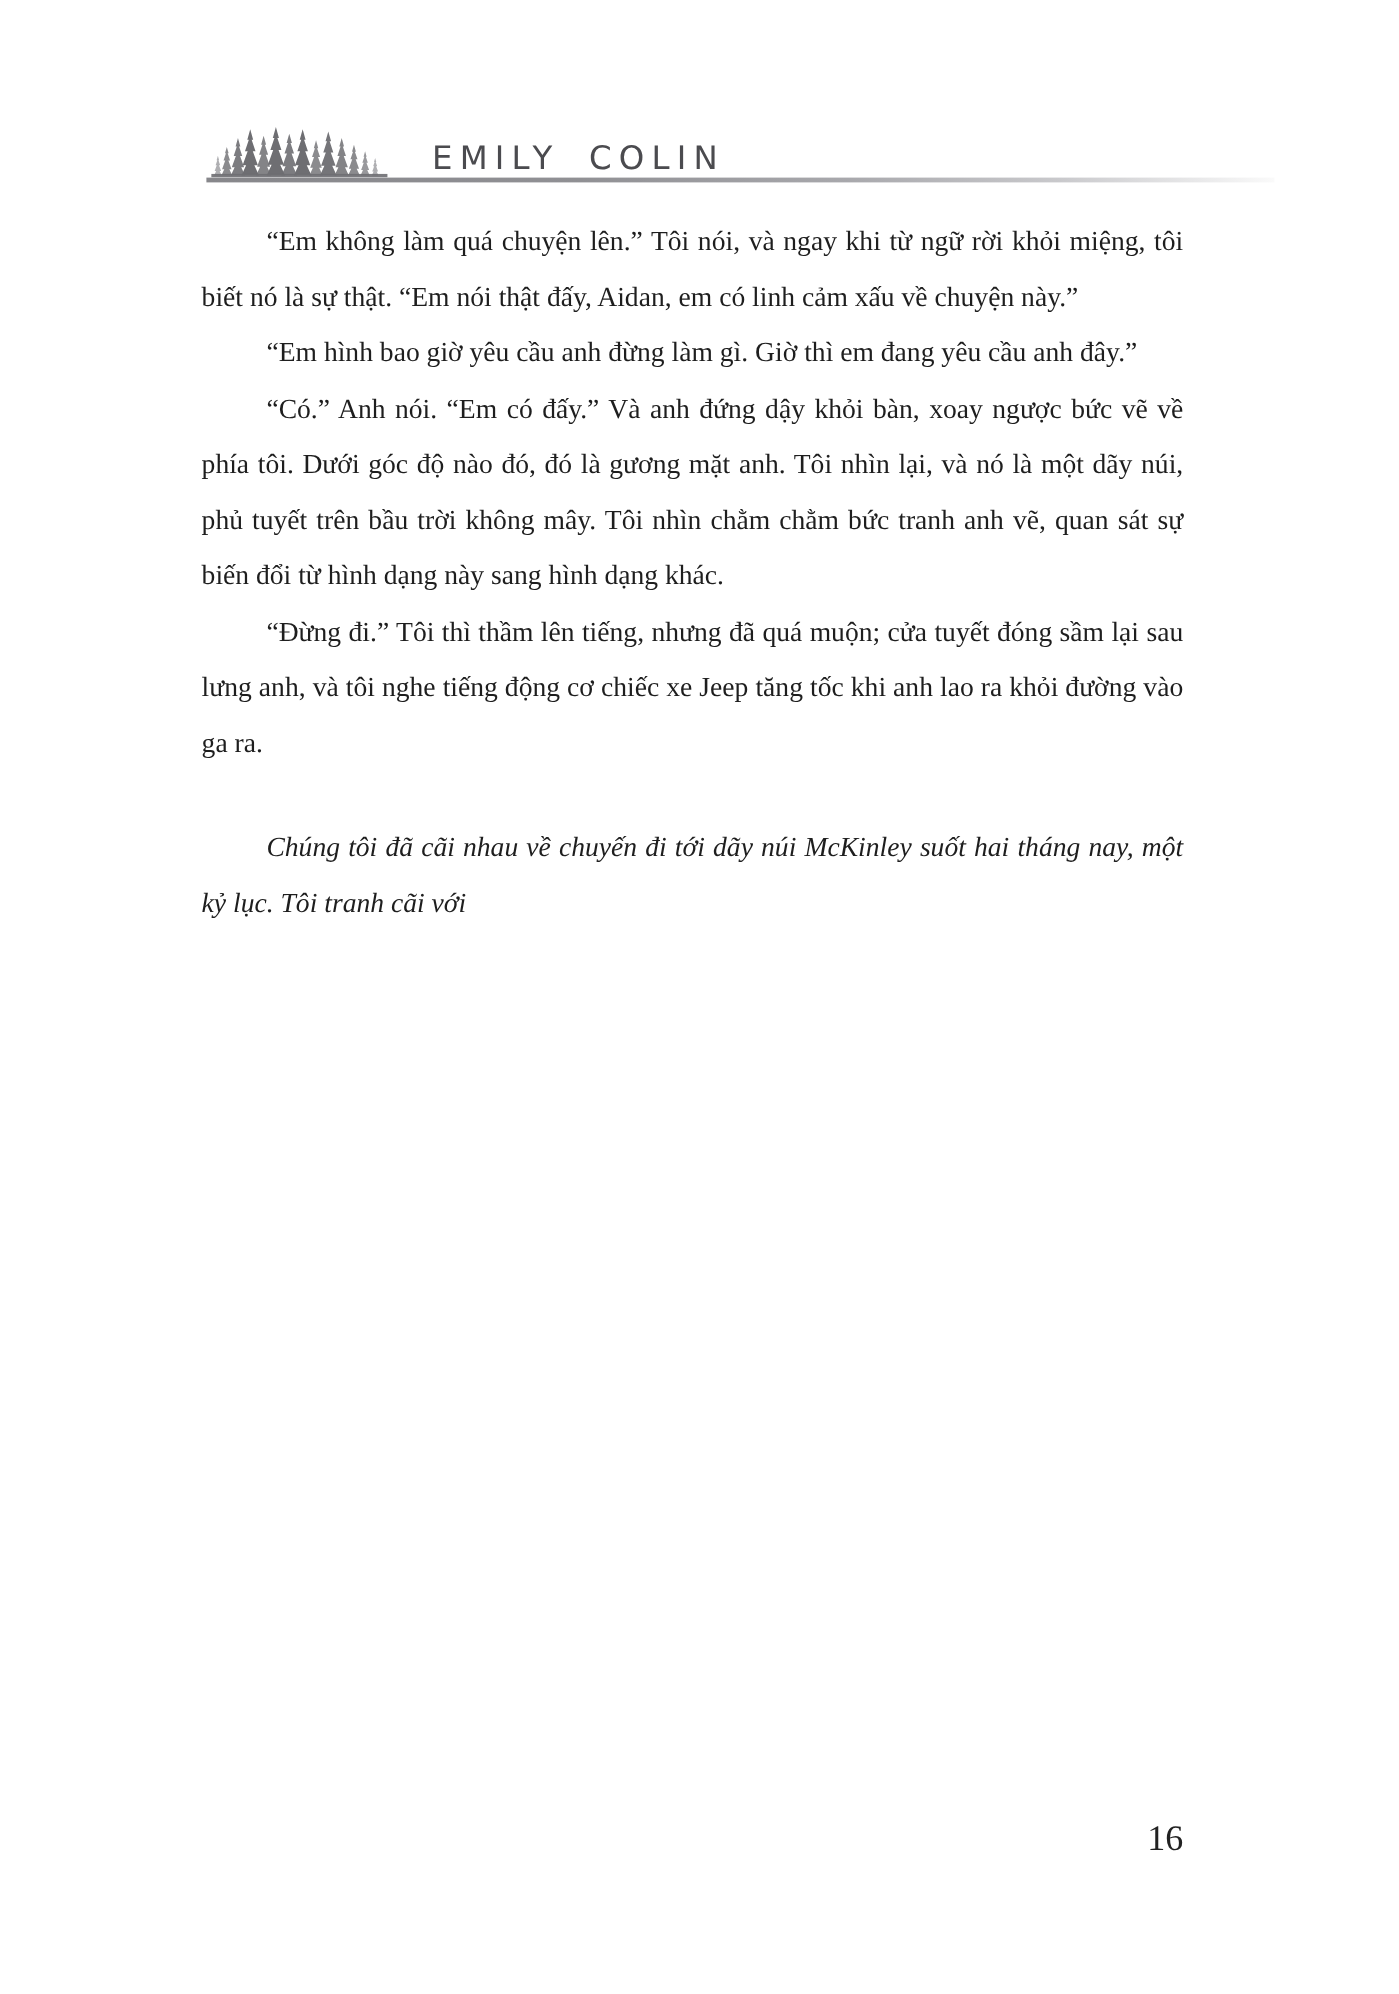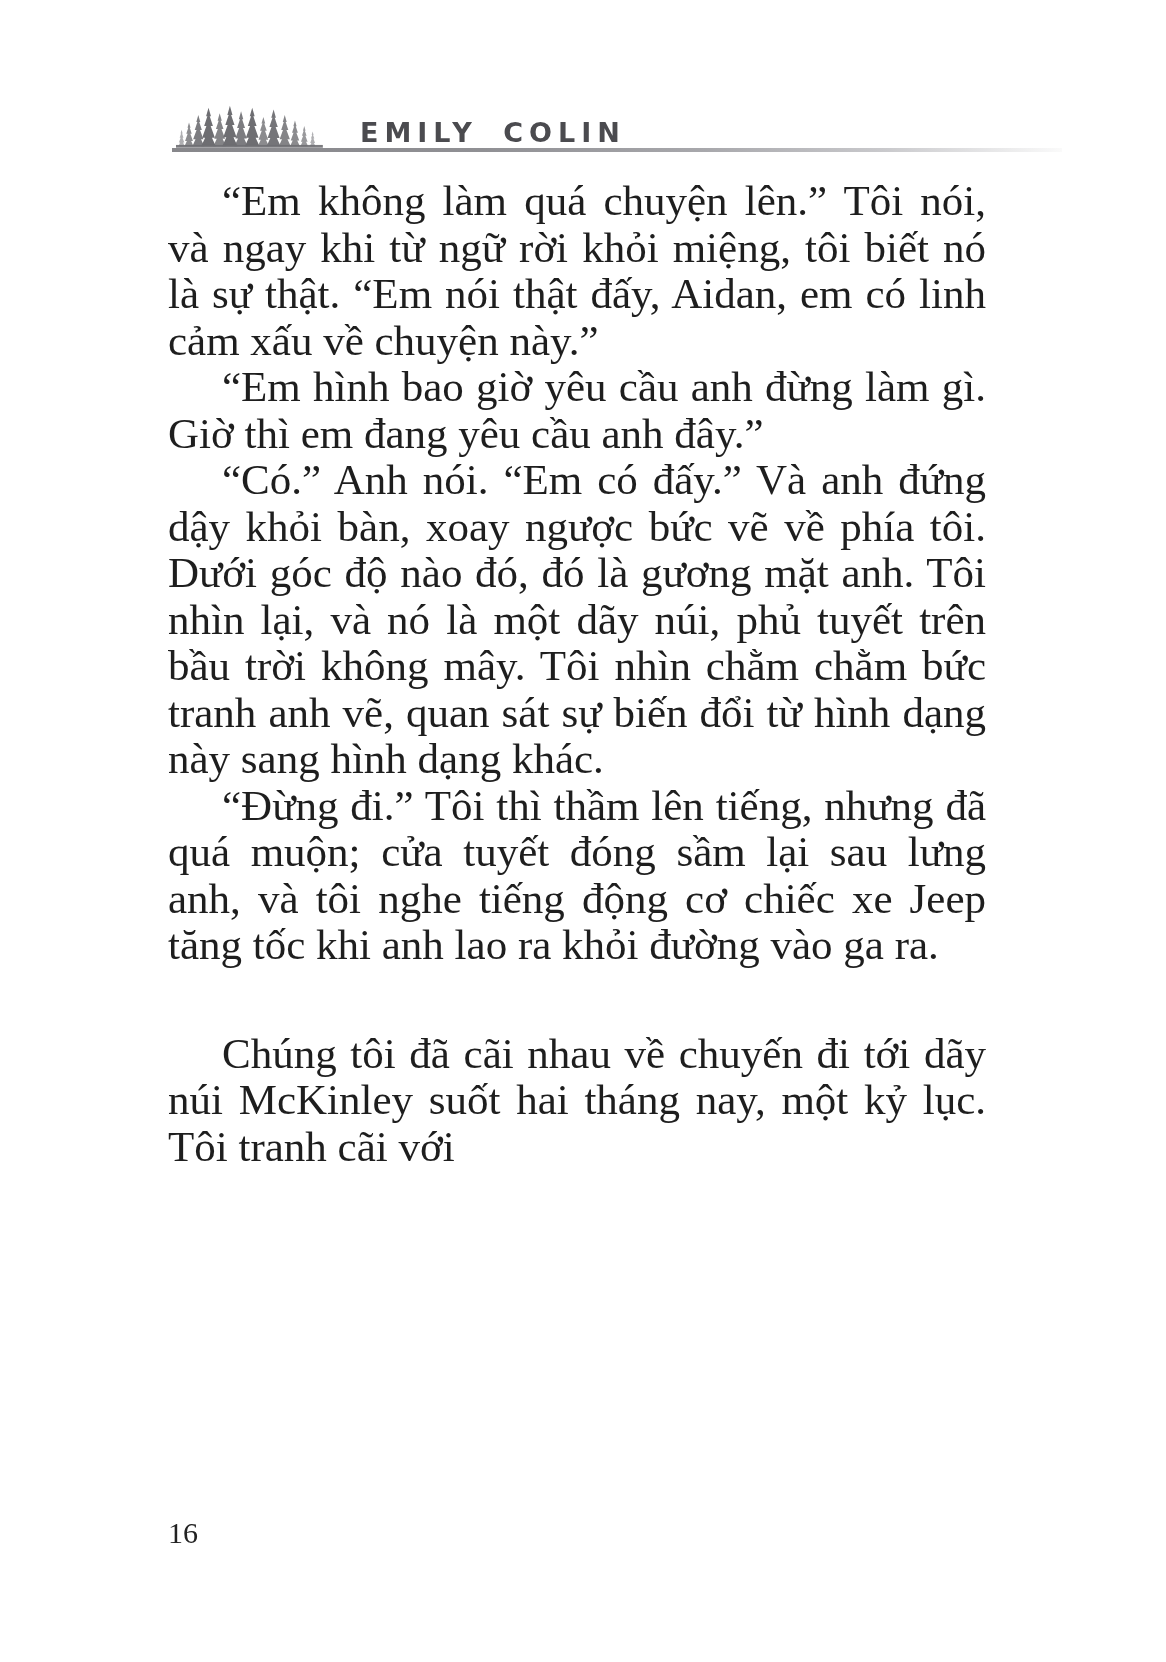--- a/index.html
+++ b/index.html
@@ -27,21 +27,21 @@
     bottom: 2px;
     width: 158px;
     height: 46px;
   }
   .author {
     position: absolute;
     left: 188px;
     bottom: 4px;
     font-family: "DejaVu Sans", sans-serif;
     font-size: 27px;
-    font-weight: 700;
+    font-weight: 400;
     letter-spacing: 6px;
     word-spacing: 10px;
     color: #4b4b4f;
     white-space: nowrap;
   }
   .header-rule {
     position: absolute;
     left: 0;
     bottom: 0;
     width: 890px;
@@ -50,40 +50,41 @@
       #87878b 0%, #909094 35%, #a8a8ac 60%,
       #c9c9cc 80%, #e9e9ea 93%, #fafafa 100%);
   }
 
   
   .body-text {
     position: absolute;
     top: 178px;
     left: 168px;
     width: 818px;
-    font-size: 43px;
+    font-size: 23px;
     line-height: 46.5px;
     text-align: justify;
   }
   .body-text p {
     margin: 0;
     padding: 0;
     text-indent: 54px;
   }
   .body-text p.section-start {
-    margin-top: 62px;
+    margin-top: 40px;
+    font-style: italic;
   }
 
   
   .page-number {
     position: absolute;
     top: 1516px;
     left: 168px;
     width: 818px;
-    text-align: left;
+    text-align: right;
     font-size: 30px;
     color: #222;
   }
 </style>
 </head>
 <body>
 
 <div class="page">
 
   <div class="header">

